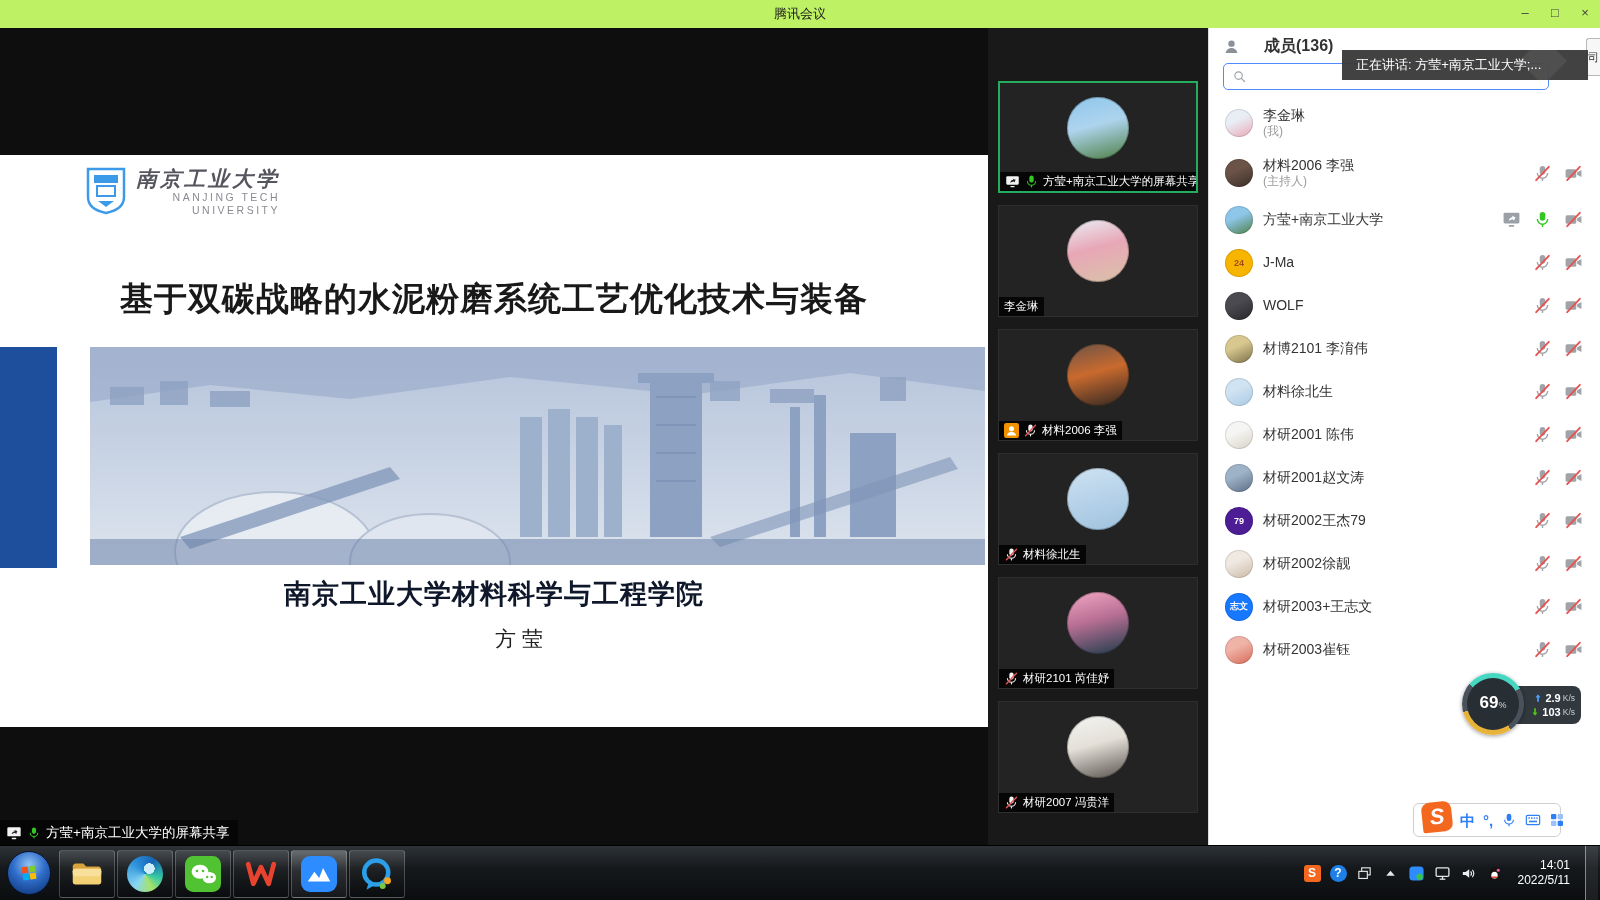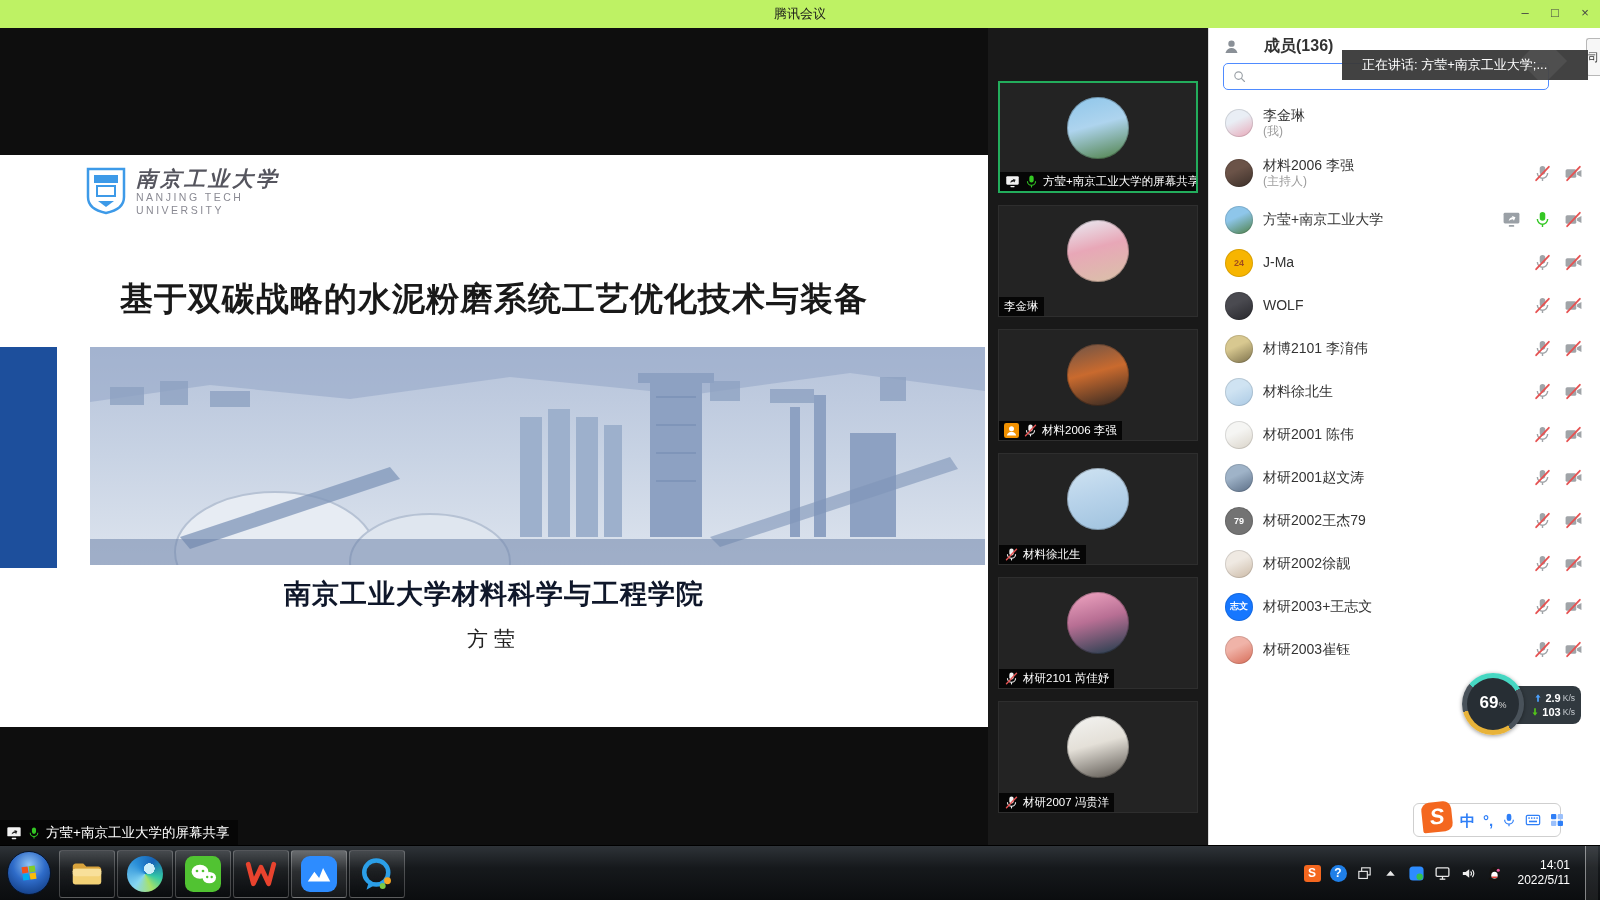--- a/index.html
+++ b/index.html
@@ -13,33 +13,33 @@
   #tb-controls{position:absolute;right:0;top:0;height:28px;display:flex;}
   .tb-btn{width:30px;height:26px;border:none;background:transparent;color:#444;
     font-size:13px;line-height:26px;text-align:center;padding:0;cursor:pointer;}
 
   
   #content{position:absolute;left:0;top:28px;width:1600px;height:817px;}
 
   
   #share-area{position:absolute;left:0;top:0;width:988px;height:817px;background:#0e0e0e;}
   #slide{position:absolute;left:0;top:127px;width:988px;height:572px;background:#ffffff;overflow:hidden;}
-  #slide-logo{position:absolute;left:86px;top:12px;display:flex;gap:10px;align-items:flex-start;}
+  #slide-logo{position:absolute;left:86px;top:12px;display:flex;gap:10px;align-items:flex-start;text-align:right;}
   #logo-shield{width:40px;height:48px;}
   #logo-cn{font-family:"Liberation Serif","DejaVu Serif",serif;font-style:italic;font-weight:700;
     font-size:21px;color:#55555e;letter-spacing:3px;line-height:24px;}
   .logo-en{font-size:10.5px;color:#8a8a93;letter-spacing:2.5px;line-height:13px;}
   #slide-title{position:absolute;left:0;top:122px;width:988px;margin:0;text-align:center;
     font-size:33px;font-weight:800;color:#191919;letter-spacing:1px;}
   #blue-bar{position:absolute;left:0;top:192px;width:57px;height:221px;background:#1d4f9c;}
   #plant-photo{position:absolute;left:90px;top:192px;width:895px;height:218px;}
   #slide-org{position:absolute;left:0;top:421px;width:988px;text-align:center;
     font-size:27px;font-weight:800;color:#0f172a;letter-spacing:1px;}
   #slide-author{position:absolute;left:0;top:470px;width:988px;text-align:center;
-    font-family:"Liberation Serif","DejaVu Serif",serif;font-size:21px;color:#222;letter-spacing:6px;}
+    font-family:"Liberation Serif","DejaVu Serif",serif;font-size:21px;color:#222;letter-spacing:6px;padding-left:28px;}
   #slide-date{position:absolute;left:0;top:508px;width:1188px;text-align:right;
     font-family:"Liberation Serif","DejaVu Serif",serif;font-size:20px;color:#222;letter-spacing:1px;}
   #share-banner{position:absolute;left:0;top:792px;height:25px;background:rgba(5,5,5,.92);
     display:inline-flex;align-items:center;gap:5px;padding:0 9px 0 6px;color:#fff;font-size:13.5px;}
   #share-banner .ic svg{display:block;}
 
   
   #thumbs{position:absolute;left:988px;top:0;width:220px;height:817px;background:#191919;
     display:flex;flex-direction:column;align-items:center;gap:12px;padding-top:53px;box-sizing:border-box;}
   .tile{position:relative;width:200px;height:112px;background:#232323;flex:0 0 auto;
@@ -98,21 +98,21 @@
     padding:0 8px;box-sizing:border-box;z-index:6;}
   #ime-sogou{width:30px;height:30px;margin-top:-6px;background:#f4671f;border-radius:8px 8px 8px 2px;
     color:#fff;font-weight:800;font-style:italic;font-size:22px;display:flex;align-items:center;
     justify-content:center;transform:rotate(-6deg);flex:0 0 auto;}
   .ime-item{color:#2f7ff7;font-weight:700;font-size:15px;line-height:15px;}
   #ime-bar .ic svg{width:16px;height:16px;display:block;}
 
   
   #speaking-toast{position:absolute;left:1342px;top:22px;width:246px;height:30px;z-index:50;
     background:rgba(58,58,58,.96);color:#fff;font-size:13px;display:flex;align-items:center;
-    padding:0 20px;box-sizing:border-box;overflow:hidden;}
+    padding:0 14px;box-sizing:border-box;overflow:hidden;}
   #speaking-toast::after{content:"";position:absolute;right:28px;top:-6px;width:34px;height:34px;
     background:rgba(255,255,255,.07);transform:rotate(45deg);}
   #side-handle{position:absolute;left:1586px;top:10px;width:14px;height:38px;z-index:40;
     background:#f7f7f7;border:1px solid #b8b8b8;border-right:none;border-radius:3px 0 0 3px;
     font-size:11px;color:#333;padding:0;cursor:pointer;}
 
   
   #taskbar{position:absolute;left:0;top:845px;width:1600px;height:55px;
     background:linear-gradient(180deg,#2e3338 0%,#16191c 40%,#0b0d0f 100%);
     border-top:1px solid #000;display:flex;align-items:center;box-sizing:border-box;}
@@ -548,21 +548,21 @@
               <span class="ic">
                 <svg viewBox="0 0 24 24">
                   <rect x="2" y="6.5" width="13.5" height="11" rx="2" fill="#a0a4a8"></rect>
                   <path d="M16.5 10.5 22 7.5v9l-5.5-3z" fill="#a0a4a8"></path>
                   <line x1="4" y1="20.5" x2="20" y2="3.5" stroke="#e65252" stroke-width="2.3" stroke-linecap="round"></line>
                 </svg>
               </span>
             </div>
           </div>
           <div class="mrow">
-            <div class="mav" style="background: #737373; color: rgb(255, 255, 255); font-size: 9px;">79</div>
+            <div class="mav" style="background: #4c1d95; color: rgb(255, 255, 255); font-size: 9px;">79</div>
             <div>
               <div class="mname">材研2002王杰79</div>
             </div>
             <div class="mics">
               <span class="ic">
                 <svg viewBox="0 0 24 24">
                   <rect x="8.5" y="2.5" width="7" height="11" rx="3.5" fill="#a0a4a8"></rect>
                   <path d="M5.5 11.5a6.5 6.5 0 0 0 13 0" fill="none" stroke="#a0a4a8" stroke-width="1.8"></path>
                   <line x1="12" y1="18" x2="12" y2="21.5" stroke="#a0a4a8" stroke-width="1.8"></line>
                   <line x1="4" y1="20.5" x2="20" y2="3.5" stroke="#e65252" stroke-width="2.3" stroke-linecap="round"></line>

